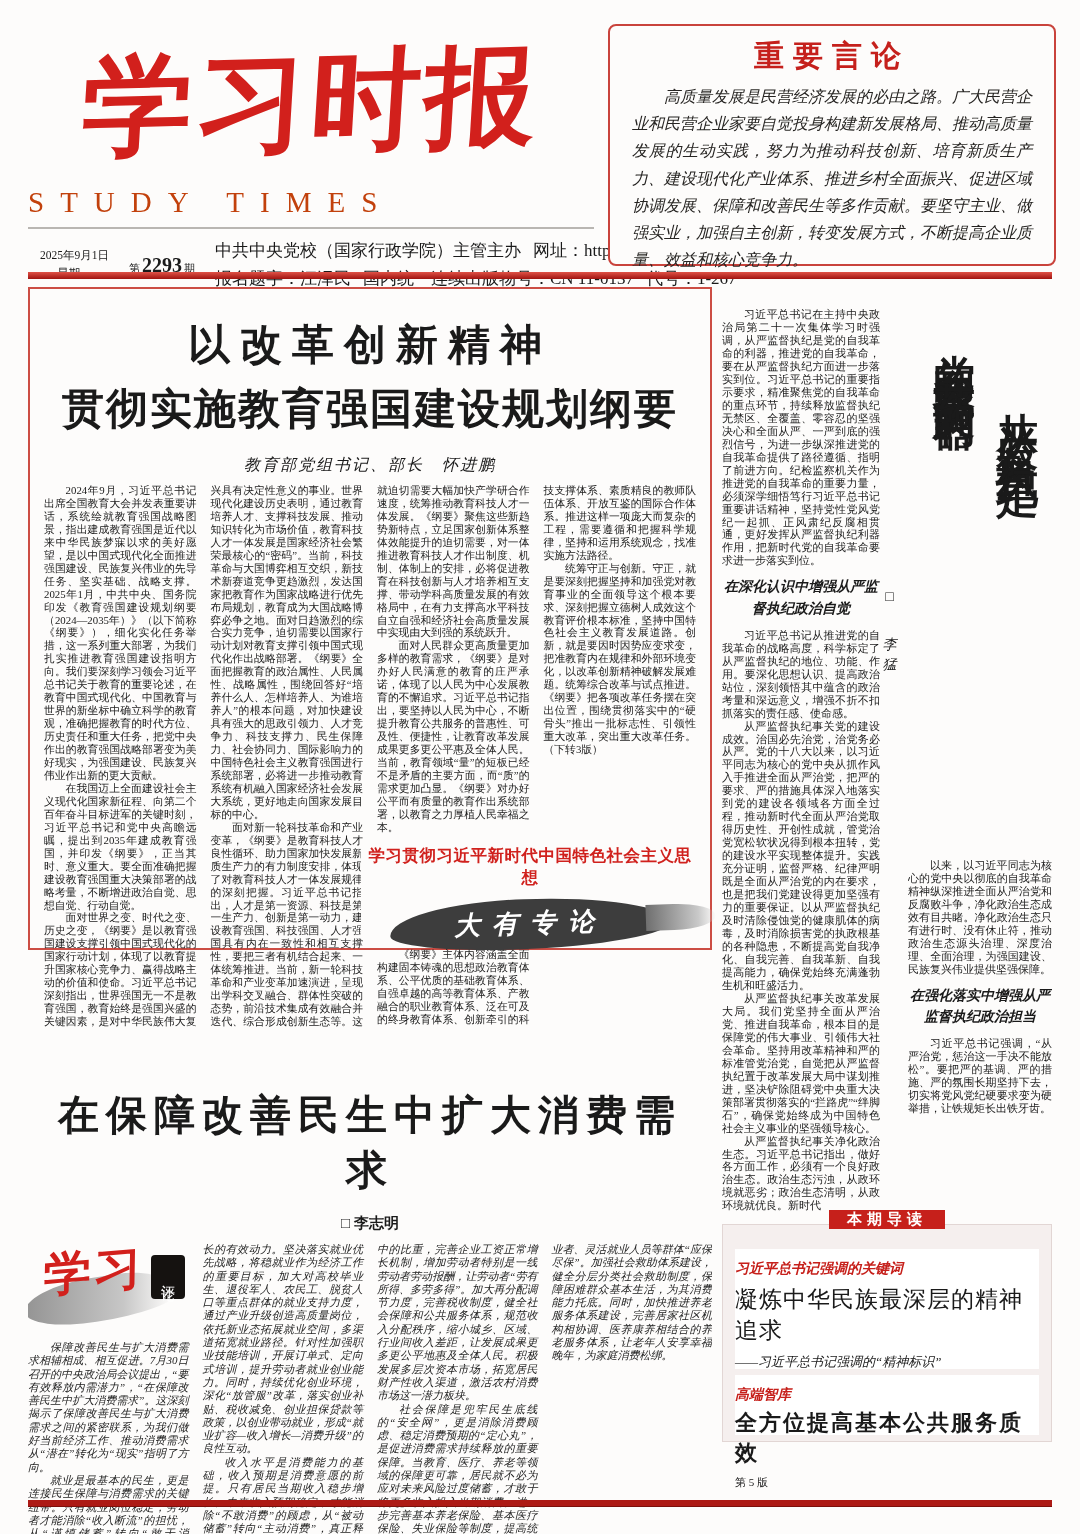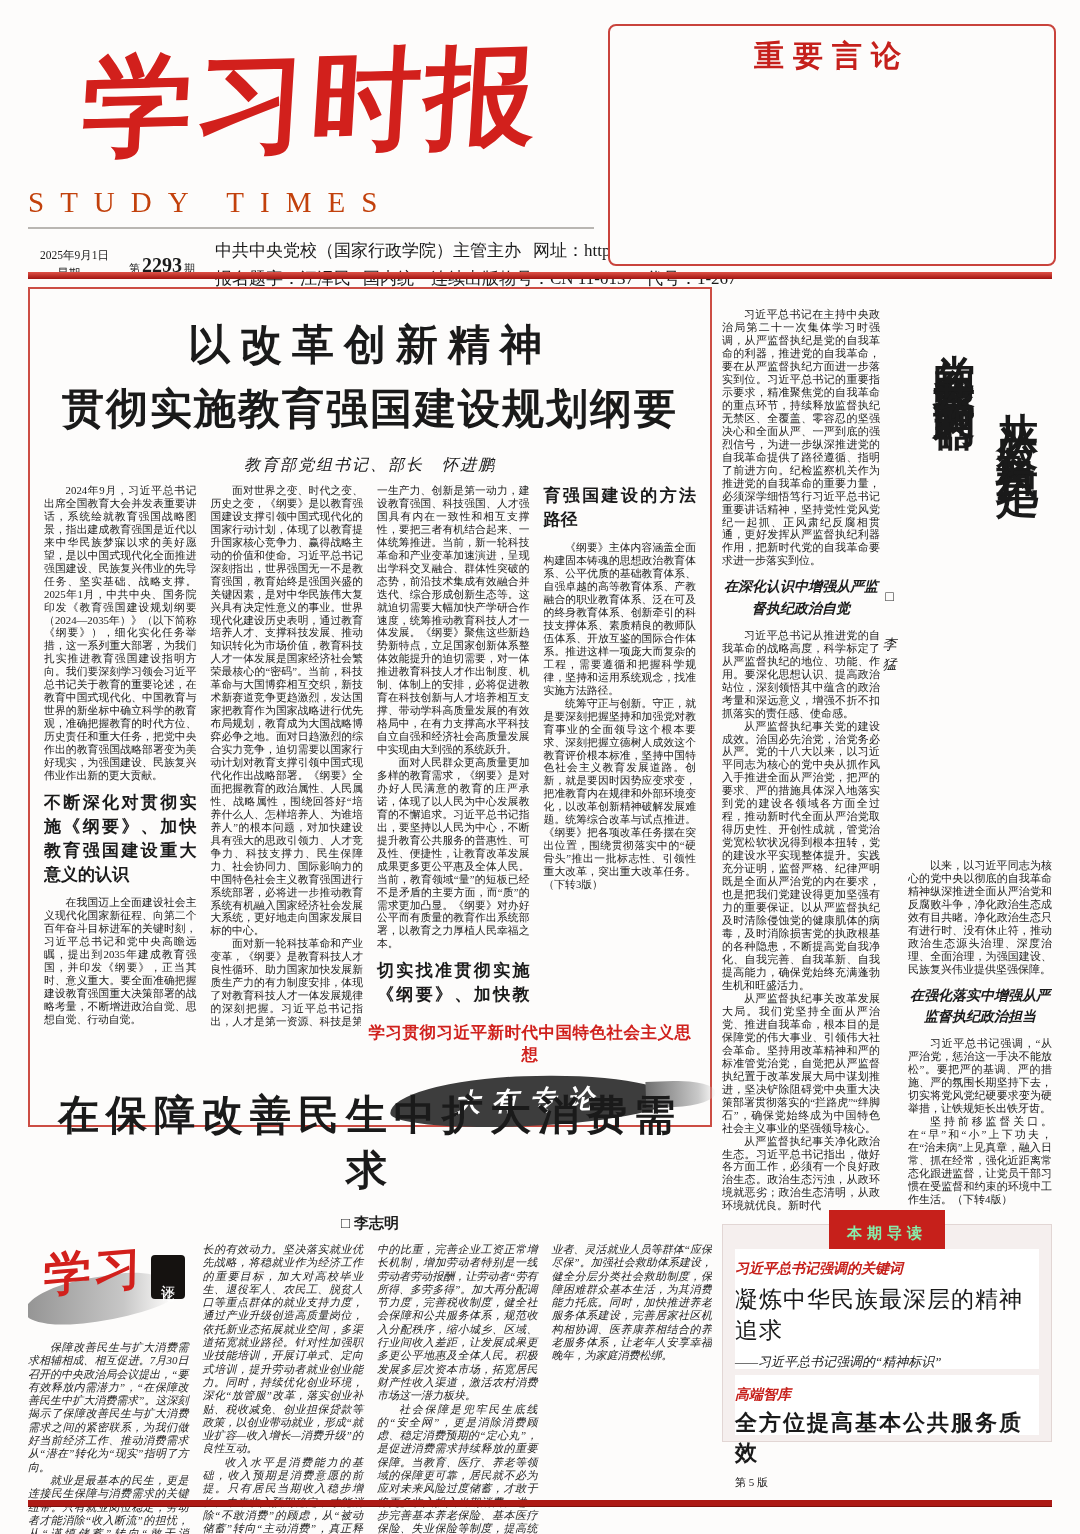--- a/index.html
+++ b/index.html
@@ -26,21 +26,21 @@
              border:2.5px solid #c9433c;border-radius:8px;background:#fdfcfb;
              padding:8px 22px;box-sizing:border-box;}
   .quote-title{color:#c5201c;font-size:30px;font-weight:900;text-align:center;letter-spacing:9px;margin:2px 0 6px;}
   .quote-body{font-size:16px;line-height:1.7;text-align:justify;text-indent:2em;
               font-style:italic;color:#262422;}
 
   .red-band{position:absolute;left:28px;top:272px;width:1024px;height:7px;
             background:linear-gradient(180deg,#e05247,#a01410);}
 
   
-  .main-box{position:absolute;left:28px;top:287px;width:684px;height:840px;
+  .main-box{position:absolute;left:28px;top:287px;width:684px;height:663px;
             border:2px solid #cc4d44;box-sizing:border-box;background:#fdfcfb;}
   .main-h1{text-align:center;font-weight:900;margin:0;}
   .main-l1{font-size:42px;letter-spacing:10px;margin-top:28px;}
   .main-l2{font-size:42px;letter-spacing:2px;margin-top:8px;}
   .main-byline{text-align:center;font-size:16px;font-style:italic;margin:18px 0 8px;letter-spacing:2px;}
   .main-body{margin:4px 14px 0;height:552px;columns:4;column-gap:14px;column-fill:auto;
              font-size:10.8px;line-height:1.2;text-align:justify;overflow:hidden;}
   .main-body p{margin:0;text-indent:2em;}
   .col-sub{font-size:17px;font-weight:900;line-height:1.42;margin:9px 0;text-indent:0;}
   .banner{position:absolute;right:11px;bottom:9px;width:338px;height:100px;background:#fdfcfb;
@@ -68,22 +68,22 @@
   .ra-t2{font-size:42px;letter-spacing:7px;}
   .ra-byline{position:absolute;left:158px;top:302px;writing-mode:vertical-rl;
              font-size:14px;letter-spacing:9px;font-style:italic;}
   .ra-colB{position:absolute;left:186px;top:572px;width:144px;height:356px;overflow:hidden;
            font-size:11px;line-height:1.18;text-align:justify;}
 
   
   .guide{position:absolute;left:722px;top:1224px;width:330px;height:218px;
          background:#f5efee;border:1px solid #e2d6d4;box-sizing:border-box;}
   .guide-tab{position:absolute;top:-15px;left:50%;transform:translateX(-50%);
-             background:#c6201b;color:#86efac;font-size:15px;font-weight:bold;
-             letter-spacing:5px;padding:14px 18px;white-space:nowrap;}
+             background:#c6201b;color:#ffffff;font-size:15px;font-weight:bold;
+             letter-spacing:5px;padding:0 18px;white-space:nowrap;}
   .guide-card{position:absolute;left:12px;right:12px;background:#fff;text-align:left;}
   .guide-card1{top:24px;height:120px;}
   .guide-card2{top:150px;height:60px;}
   .g-kicker{color:#c6201b;font-size:14px;font-style:italic;font-weight:bold;margin-top:11px;}
   .g-title{font-size:23px;font-weight:400;margin-top:6px;letter-spacing:1px;}
   .g-title2{font-size:22px;font-weight:900;margin-top:4px;letter-spacing:2px;}
   .g-sub{font-size:13px;font-style:italic;margin-top:7px;}
   .g-page{font-size:11px;margin-top:7px;}
 
   
@@ -138,31 +138,31 @@
         </div>
         <div>
           <span>报名题字：江泽民</span><span>国内统一连续出版物号：CN 11-0137</span><span>代号：1-267</span>
         </div>
       </div>
     </div>
   </div>
 
   <div class="quote-box">
     <div class="quote-title">重要言论</div>
+    <div class="quote-body">高质量发展是民营经济发展的必由之路。广大民营企业和民营企业家要自觉投身构建新发展格局、推动高质量发展的生动实践，努力为推动科技创新、培育新质生产力、建设现代化产业体系、推进乡村全面振兴、促进区域协调发展、保障和改善民生等多作贡献。要坚守主业、做强实业，加强自主创新，转变发展方式，不断提高企业质量、效益和核心竞争力。</div>
   </div>
 
   <div class="red-band"></div>
 
   <div class="main-box">
     <h1 class="main-h1 main-l1">以改革创新精神</h1>
     <h1 class="main-h1 main-l2">贯彻实施教育强国建设规划纲要</h1>
     <div class="main-byline">教育部党组书记、部长　怀进鹏</div>
     <div class="main-body">
       <p>2024年9月，习近平总书记出席全国教育大会并发表重要讲话，系统绘就教育强国战略图景，指出建成教育强国是近代以来中华民族梦寐以求的美好愿望，是以中国式现代化全面推进强国建设、民族复兴伟业的先导任务、坚实基础、战略支撑。2025年1月，中共中央、国务院印发《教育强国建设规划纲要（2024—2035年）》（以下简称《纲要》），细化实化任务举措，这一系列重大部署，为我们扎实推进教育强国建设指明方向。我们要深刻学习领会习近平总书记关于教育的重要论述，在教育中国式现代化、中国教育与世界的新坐标中确立科学的教育观，准确把握教育的时代方位、历史责任和重大任务，把党中央作出的教育强国战略部署变为美好现实，为强国建设、民族复兴伟业作出新的更大贡献。</p>
-      <h3 class="col-sub">不断深化对贯彻实施《纲要》、加快教育强国建设重大意义的认识</h3>
       <p>在我国迈上全面建设社会主义现代化国家新征程、向第二个百年奋斗目标进军的关键时刻，习近平总书记和党中央高瞻远瞩，提出到2035年建成教育强国，并印发《纲要》，正当其时、意义重大。要全面准确把握建设教育强国重大决策部署的战略考量，不断增进政治自觉、思想自觉、行动自觉。</p>
       <p>面对世界之变、时代之变、历史之变，《纲要》是以教育强国建设支撑引领中国式现代化的国家行动计划，体现了以教育提升国家核心竞争力、赢得战略主动的价值和使命。习近平总书记深刻指出，世界强国无一不是教育强国，教育始终是强国兴盛的关键因素，是对中华民族伟大复兴具有决定性意义的事业。世界现代化建设历史表明，通过教育培养人才、支撑科技发展、推动知识转化为市场价值，教育科技人才一体发展是国家经济社会繁荣最核心的“密码”。当前，科技革命与大国博弈相互交织，新技术新赛道竞争更趋激烈，发达国家把教育作为国家战略进行优先布局规划，教育成为大国战略博弈必争之地。面对日趋激烈的综合实力竞争，迫切需要以国家行动计划对教育支撑引领中国式现代化作出战略部署。《纲要》全面把握教育的政治属性、人民属性、战略属性，围绕回答好“培养什么人、怎样培养人、为谁培养人”的根本问题，对加快建设具有强大的思政引领力、人才竞争力、科技支撑力、民生保障力、社会协同力、国际影响力的中国特色社会主义教育强国进行系统部署，必将进一步推动教育系统有机融入国家经济社会发展大系统，更好地走向国家发展目标的中心。</p>
       <p>面对新一轮科技革命和产业变革，《纲要》是教育科技人才良性循环、助力国家加快发展新质生产力的有力制度安排，体现了对教育科技人才一体发展规律的深刻把握。习近平总书记指出，人才是第一资源、科技是第一生产力、创新是第一动力，建设教育强国、科技强国、人才强国具有内在一致性和相互支撑性，要把三者有机结合起来、一体统筹推进。当前，新一轮科技革命和产业变革加速演进，呈现出学科交叉融合、群体性突破的态势，前沿技术集成有效融合并迭代、综合形成创新生态等。这就迫切需要大幅加快产学研合作速度，统筹推动教育科技人才一体发展。《纲要》聚焦这些新趋势新特点，立足国家创新体系整体效能提升的迫切需要，对一体推进教育科技人才作出制度、机制、体制上的安排，必将促进教育在科技创新与人才培养相互支撑、带动学科高质量发展的有效格局中，在有力支撑高水平科技自立自强和经济社会高质量发展中实现由大到强的系统跃升。</p>
       <p>面对人民群众更高质量更加多样的教育需求，《纲要》是对办好人民满意的教育的庄严承诺，体现了以人民为中心发展教育的不懈追求。习近平总书记指出，要坚持以人民为中心，不断提升教育公共服务的普惠性、可及性、便捷性，让教育改革发展成果更多更公平惠及全体人民。当前，教育领域“量”的短板已经不是矛盾的主要方面，而“质”的需求更加凸显。《纲要》对办好公平而有质量的教育作出系统部署，以教育之力厚植人民幸福之本。</p>
       <h3 class="col-sub">切实找准贯彻实施《纲要》、加快教育强国建设的方法路径</h3>
       <p>《纲要》主体内容涵盖全面构建固本铸魂的思想政治教育体系、公平优质的基础教育体系、自强卓越的高等教育体系、产教融合的职业教育体系、泛在可及的终身教育体系、创新牵引的科技支撑体系、素质精良的教师队伍体系、开放互鉴的国际合作体系。推进这样一项庞大而复杂的工程，需要遵循和把握科学规律，坚持和运用系统观念，找准实施方法路径。</p>
       <p>统筹守正与创新。守正，就是要深刻把握坚持和加强党对教育事业的全面领导这个根本要求、深刻把握立德树人成效这个教育评价根本标准，坚持中国特色社会主义教育发展道路。创新，就是要因时因势应变求变，把准教育内在规律和外部环境变化，以改革创新精神破解发展难题。统筹综合改革与试点推进。《纲要》把各项改革任务摆在突出位置，围绕贯彻落实中的“硬骨头”推出一批标志性、引领性重大改革，突出重大改革任务。（下转3版）</p>
     </div>
     <div class="banner">
       <div class="banner-line">学习贯彻习近平新时代中国特色社会主义思想</div>
@@ -181,21 +181,20 @@
     </div>
     <div class="ra-title">
       <p class="ra-t1">从严监督执纪是</p>
       <p class="ra-t2">党的自我革命的利器</p>
     </div>
     <div class="ra-byline">□ 李 猛</div>
     <div class="ra-colB">
       <p>以来，以习近平同志为核心的党中央以彻底的自我革命精神纵深推进全面从严治党和反腐败斗争，净化政治生态成效有目共睹。净化政治生态只有进行时、没有休止符，推动政治生态源头治理、深度治理、全面治理，为强国建设、民族复兴伟业提供坚强保障。</p>
       <h4 class="ra-sub">在强化落实中增强从严监督执纪政治担当</h4>
       <p>习近平总书记强调，“从严治党，惩治这一手决不能放松”。要把严的基调、严的措施、严的氛围长期坚持下去，切实将党风党纪硬要求变为硬举措，让铁规矩长出铁牙齿。</p>
-      <p>坚持前移监督关口。在“早”和“小”上下功夫，在“治未病”上见真章，融入日常、抓在经常，强化近距离常态化跟进监督，让党员干部习惯在受监督和约束的环境中工作生活。（下转4版）</p>
     </div>
   </div>
 
   <div class="bottom-art">
     <h1 class="bot-h1">在保障改善民生中扩大消费需求</h1>
     <div class="bot-byline">□ 李志明</div>
     <div class="bot-body">
       <div class="review-logo">
         <div class="rl-brush"></div>
         <div class="rl-cn">学习</div>

